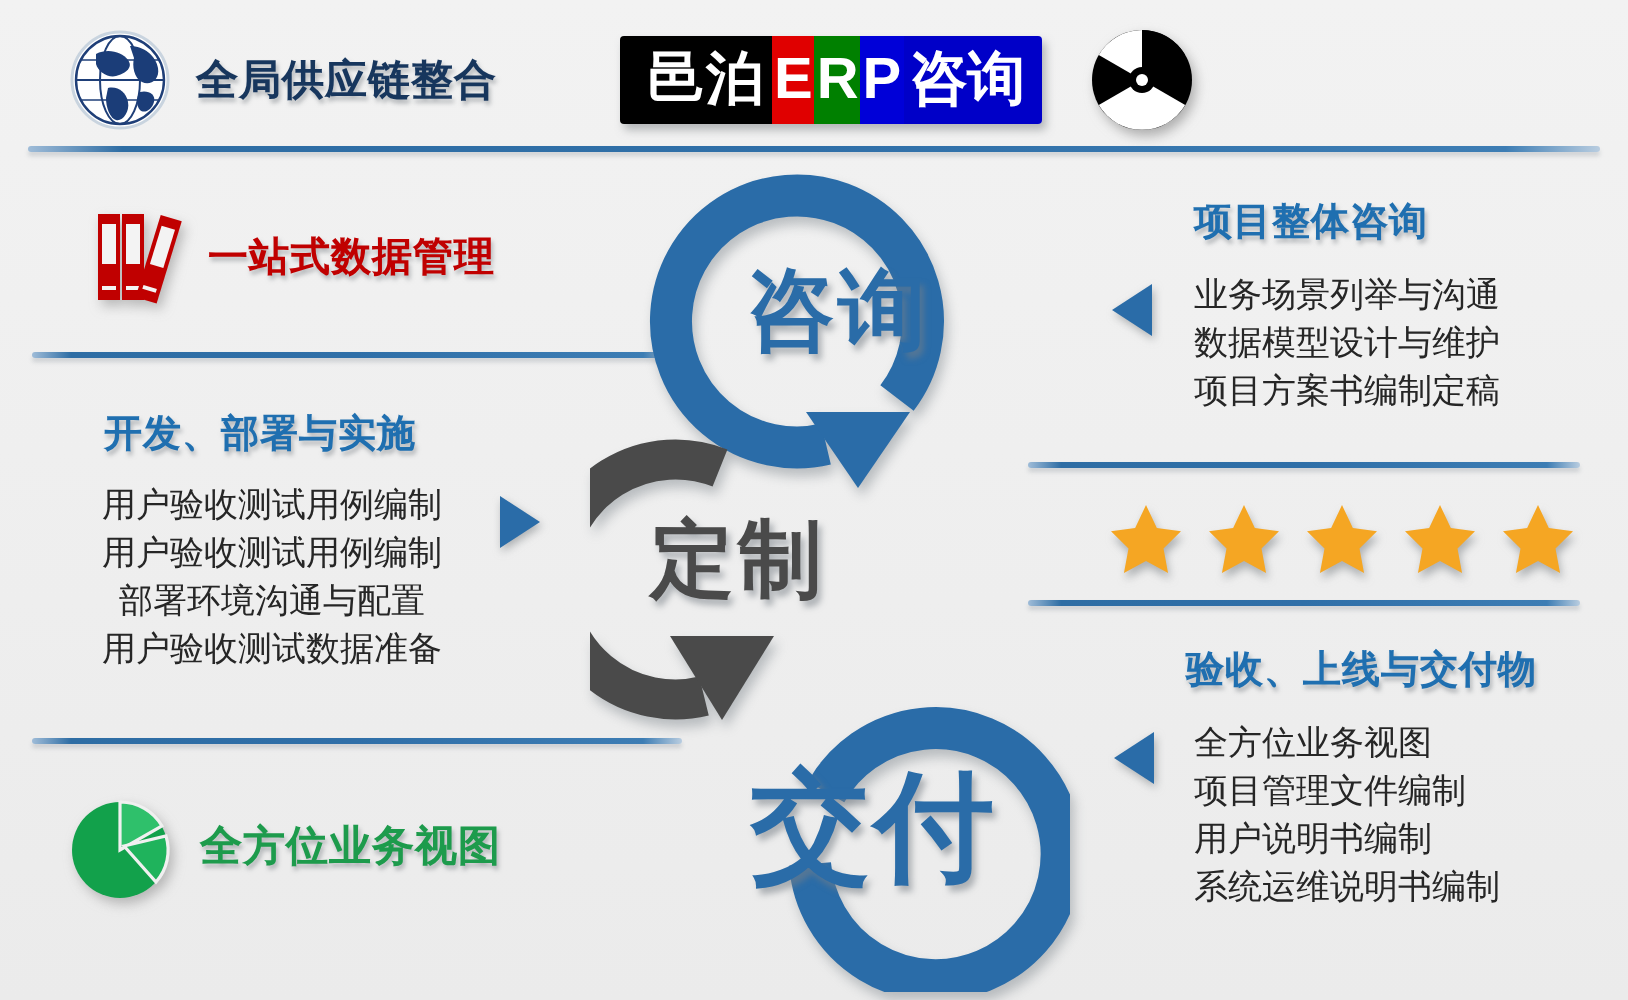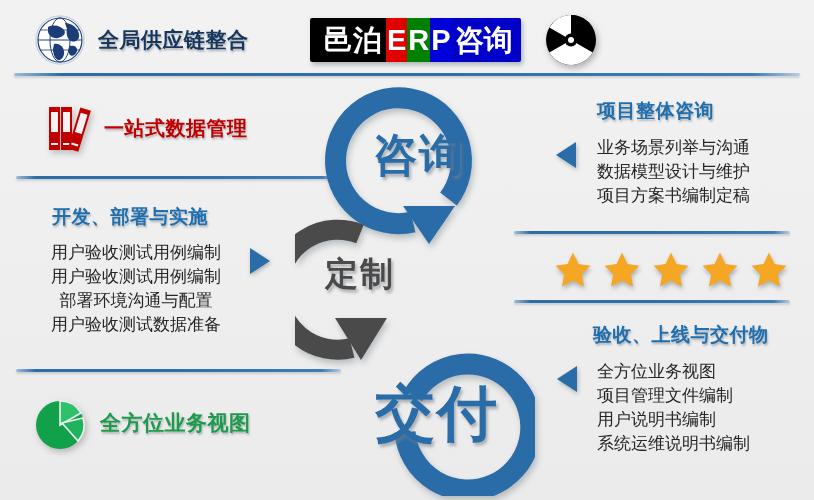--- a/index.html
+++ b/index.html
@@ -227,17 +227,17 @@
         <path d="M105 152 A60 60 0 1 0 97 266" fill="none" stroke="#4a4a4a" stroke-width="20" stroke-linecap="butt" transform="translate(-40,4)"></path>
         <polygon points="40,240 92,240 66,282" fill="#4a4a4a"></polygon>
       </g>
 
       <g>
         <path d="M63 290 A63 63 0 1 1 55 326" fill="none" stroke="#2a6ca8" stroke-width="21" stroke-linecap="butt" transform="translate(55,28)"></path>
       </g>
     </svg>
 
     <span class="cyc-label lbl-blue" style="left:78px;top:48px;font-size:44px;">咨询</span>
-    <span class="cyc-label lbl-gray" style="left:30px;top:174px;font-size:33px;">定制</span>
+    <span class="cyc-label lbl-gray" style="left:30px;top:174px;font-size:42px;">定制</span>
     <span class="cyc-label lbl-blue" style="left:80px;top:296px;font-size:60px;">交付</span>
   </div>
 
 </div>
 
 </body></html>

